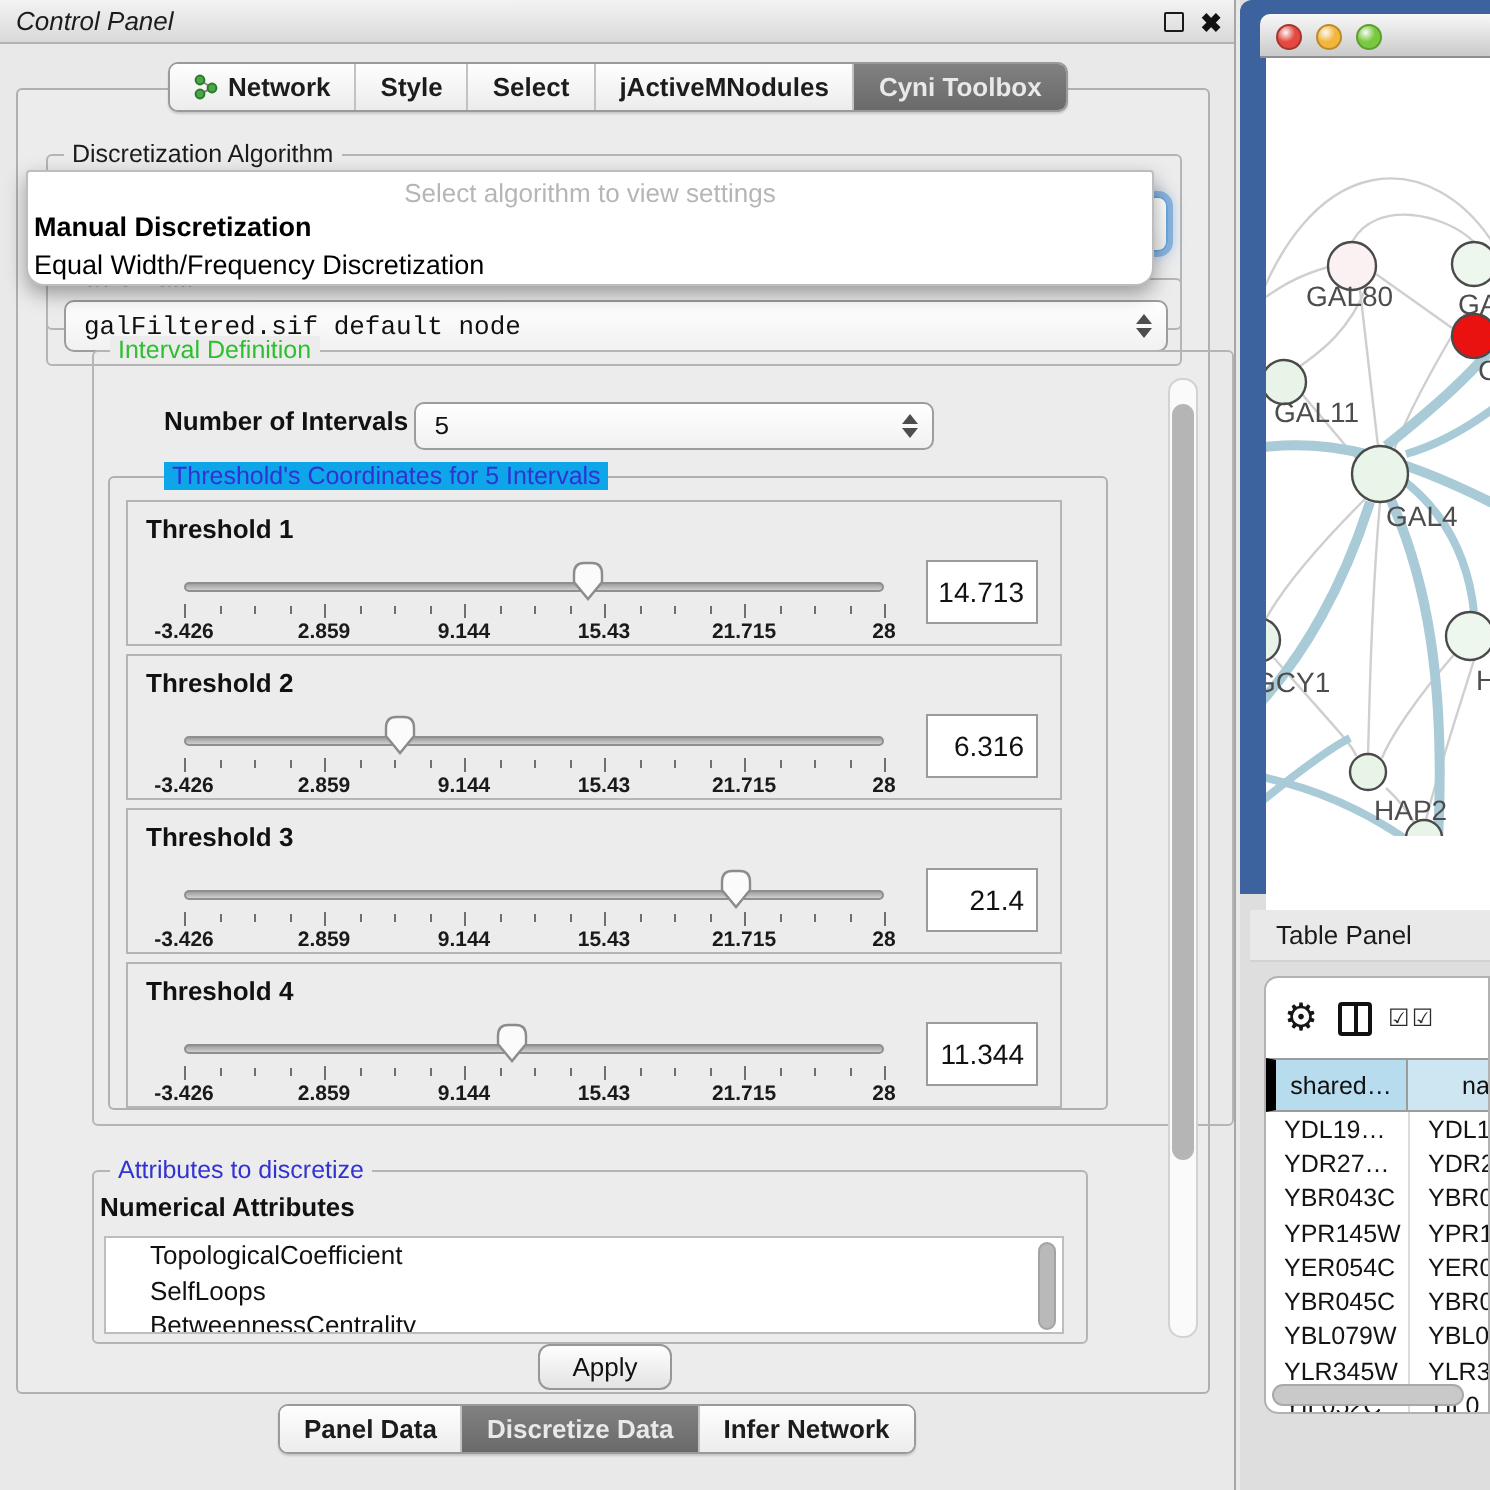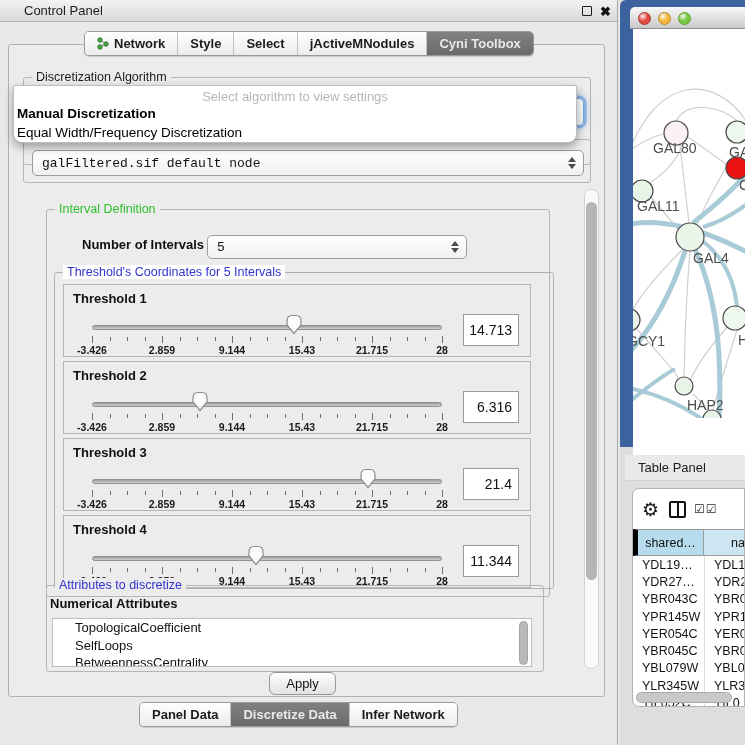--- a/index.html
+++ b/index.html
@@ -4,21 +4,21 @@
 <style>
   * { margin:0; padding:0; box-sizing:border-box; }
   html,body { width:745px; height:745px; }
   body { font-family:"Liberation Sans", sans-serif; background:#e9e9e9; position:relative; overflow:hidden; }
 
   
   #control-panel { position:absolute; left:0; top:0; width:618px; height:745px; background:#e9e9e9; border-right:1px solid #a6a6a6; }
   .cp-titlebar { position:absolute; left:0; top:0; width:100%; height:22px;
     background:linear-gradient(#f3f3f3,#d9d9d9); border-bottom:1px solid #b2b2b2;
     display:flex; align-items:center; }
-  .cp-title { font-size:13px; color:#1c1c1c; padding-left:24px; }
+  .cp-title { font-size:13px; color:#1c1c1c; padding-left:8px;font-style:italic; }
   .cp-ticons { position:absolute; right:6px; top:0; height:22px; display:flex; align-items:center; gap:8px; }
   .float-icon { width:10px; height:10px; border:1.5px solid #1a1a1a; border-radius:1px; }
   .close-icon { font-size:13px; font-weight:bold; color:#111; line-height:1; }
 
   
   .seg-group { display:flex; border:1px solid #9a9a9a; border-radius:5px; background:#fff; box-shadow:0 1px 1px rgba(0,0,0,.15); overflow:hidden; }
   .seg { font-size:13px; font-weight:600; color:#1c1c1c; padding:4px 12px; background:linear-gradient(#fefefe,#ececec);
     border-right:1px solid #c2c2c2; display:flex; align-items:center; gap:5px; white-space:nowrap; cursor:default; }
   .seg:last-child { border-right:none; }
   .seg.selected { background:linear-gradient(#818181,#6a6a6a); color:#e9e9e9; }
@@ -168,34 +168,34 @@
       <span class="gtitle black">Table Data</span>
       <div class="combo" style="position:absolute; left:8px; top:10px; width:552px; height:26px;">
         <span>galFiltered.sif default node</span>
         <span class="stepper">
             <span class="tri-up"></span>
             <span class="tri-dn"></span>
           </span>
       </div>
     </div>
 
-    <div class="groupbox" style="left:37px; top:164px; width:504px; height:388px;">
+    <div class="groupbox" style="left:37px; top:130px; width:571px; height:388px;">
       <span class="gtitle green">Interval Definition</span>
 
       <span style="position:absolute; left:35px; top:27px; font-size:13px; font-weight:bold; color:#111;">Number of Intervals</span>
       <div class="combo" style="position:absolute; left:160px; top:25px; width:260px; height:24px;">
         <span>5</span>
         <span class="stepper">
             <span class="tri-up"></span>
             <span class="tri-dn"></span>
           </span>
       </div>
 
       <div class="groupbox" style="left:7px; top:62px; width:500px; height:317px; border-color:#b0b0b0;">
-        <span class="gtitle blue" style="background:#ffffff;">Threshold's Coordinates for 5 Intervals</span>
+        <span class="gtitle blue" style="background:#0ea5e9;margin-left:19px;">Threshold's Coordinates for 5 Intervals</span>
         <div id="thresholds-container">
             <div class="thr-panel" style="top: 11px;">
               <div class="thr-label">Threshold 1</div>
               <div class="thr-track"></div>
               <div class="thr-ticks">
                 <div class="tick major" style="left: 0%;"></div>
                 <div class="tick" style="left: 5%;"></div>
                 <div class="tick" style="left: 10%;"></div>
                 <div class="tick" style="left: 15%;"></div>
                 <div class="tick major" style="left: 20%;"></div>

